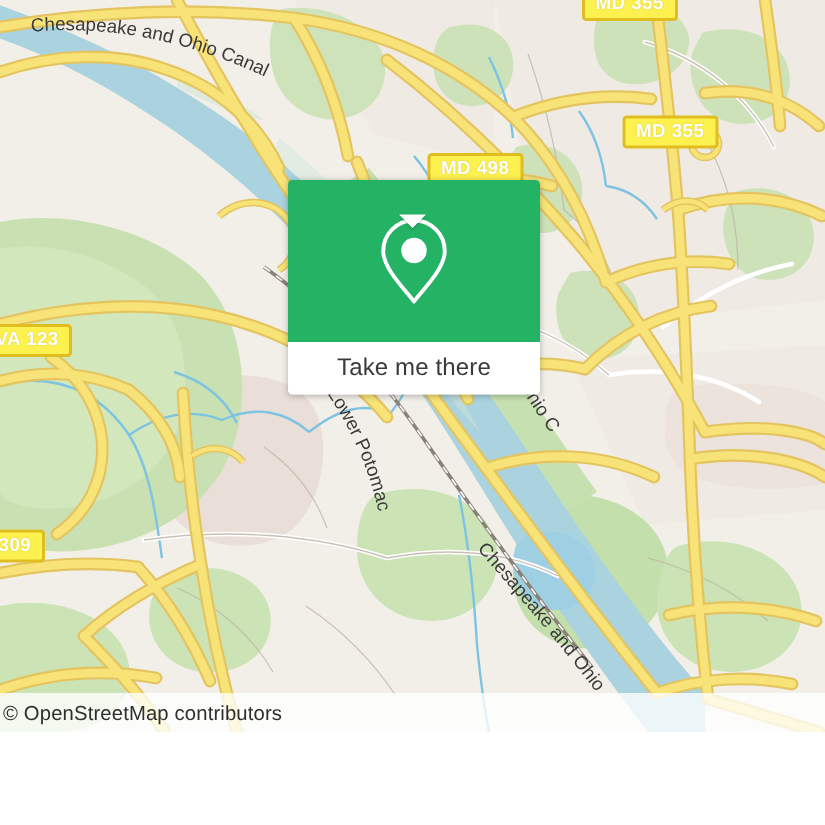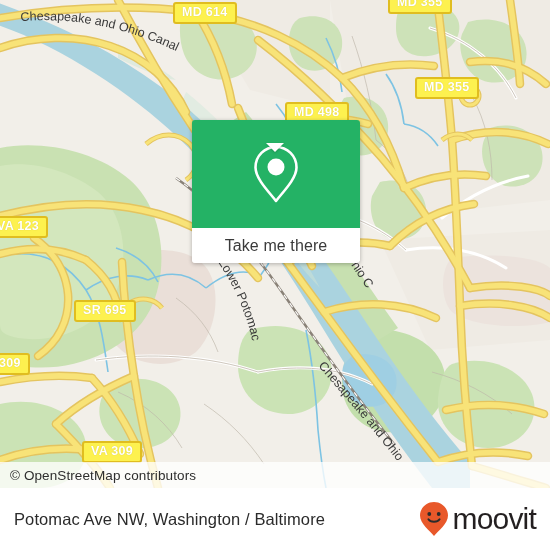--- a/index.html
+++ b/index.html
@@ -14,21 +14,21 @@
   #map{position:absolute;left:0;top:0;width:550px;height:488px;overflow:hidden;background:#f2efe9;}
   #map svg{position:absolute;left:0;top:0;}
 
   
   .attrib{
     position:absolute;left:0;bottom:0;width:550px;height:26px;
     background:rgba(255,255,255,0.78);
     display:flex;align-items:center;
   }
   .attrib span{
-    font-size:13.5px;color:#2e2e2e;padding-left:10px;letter-spacing:.1px;
+    font-size:13.5px;color:#2e2e2e;padding-left:2px;letter-spacing:.1px;
   }
 
   
   .card{
     position:absolute;left:192px;top:120px;width:168px;
     border-radius:3px;overflow:visible;
     box-shadow:0 1px 4px rgba(0,0,0,.28);
     z-index:20;
   }
   .card-top{
@@ -275,59 +275,44 @@
           <text>
             <textPath href="#p_canal_se" startOffset="0%">Chesapeake and Ohio Canal</textPath>
           </text>
           <text>
             <textPath href="#p_river" startOffset="0%">Lower Potomac River</textPath>
           </text>
         </g>
       </g>
     </svg>
 
-    <div style="position:absolute;left:173px;top:2px"><span class="shield">MD 614</span></div>
     <div style="position:absolute;left:388px;top:-8px"><span class="shield">MD 355</span></div>
     <div style="position:absolute;left:415px;top:77px"><span class="shield">MD 355</span></div>
     <div style="position:absolute;left:285px;top:102px"><span class="shield">MD 498</span></div>
     <div style="position:absolute;left:-12px;top:216px"><span class="shield">VA 123</span></div>
-    <div style="position:absolute;left:74px;top:300px"><span class="shield">SR 695</span></div>
     <div style="position:absolute;left:-10px;top:353px"><span class="shield">309</span></div>
-    <div style="position:absolute;left:82px;top:441px"><span class="shield">VA 309</span></div>
 
     <div class="attrib">
       <span>© OpenStreetMap contributors</span>
     </div>
   </div>
 
   <div class="card">
     <div class="card-top">
       <svg width="52" height="62" viewBox="0 0 52 62">
         <path d="M26 4 C14.5 4 5.5 13 5.5 24.5 C5.5 36 20 50 26 58 C32 50 46.5 36 46.5 24.5 C46.5 13 37.5 4 26 4 Z" fill="none" stroke="#ffffff" stroke-width="2.6" stroke-linejoin="round"></path>
         <circle cx="26" cy="24" r="8.5" fill="#ffffff"></circle>
       </svg>
     </div>
     <div class="card-btn">
       <span>Take me there</span>
     </div>
   </div>
   <div class="card-tail"></div>
 
-  <div id="footer">
-    <div class="foot-title">Potomac Ave NW, Washington / Baltimore</div>
-    <div class="logo">
-      <svg width="30" height="36" viewBox="0 0 30 36">
-        <path d="M15 1 C7.3 1 1 7.1 1 14.6 C1 23 11 30 15 35 C19 30 29 23 29 14.6 C29 7.1 22.7 1 15 1 Z" fill="#e8582a"></path>
-        <circle cx="10.3" cy="13" r="1.9" fill="#2b2b2b"></circle>
-        <circle cx="19.7" cy="13" r="1.9" fill="#2b2b2b"></circle>
-        <path d="M9.4 18.2 C11.4 21.6 18.6 21.6 20.6 18.2" fill="none" stroke="#2b2b2b" stroke-width="1.9" stroke-linecap="round"></path>
-      </svg>
-      <span class="logo-text">moovit</span>
-    </div>
-  </div>
 
 </div>
 
 <style>
   .shield{
     display:inline-block;
     background:#fdf14f;
     border:2px solid #e0bd20;
     border-radius:3px;
     color:#ffffff;

